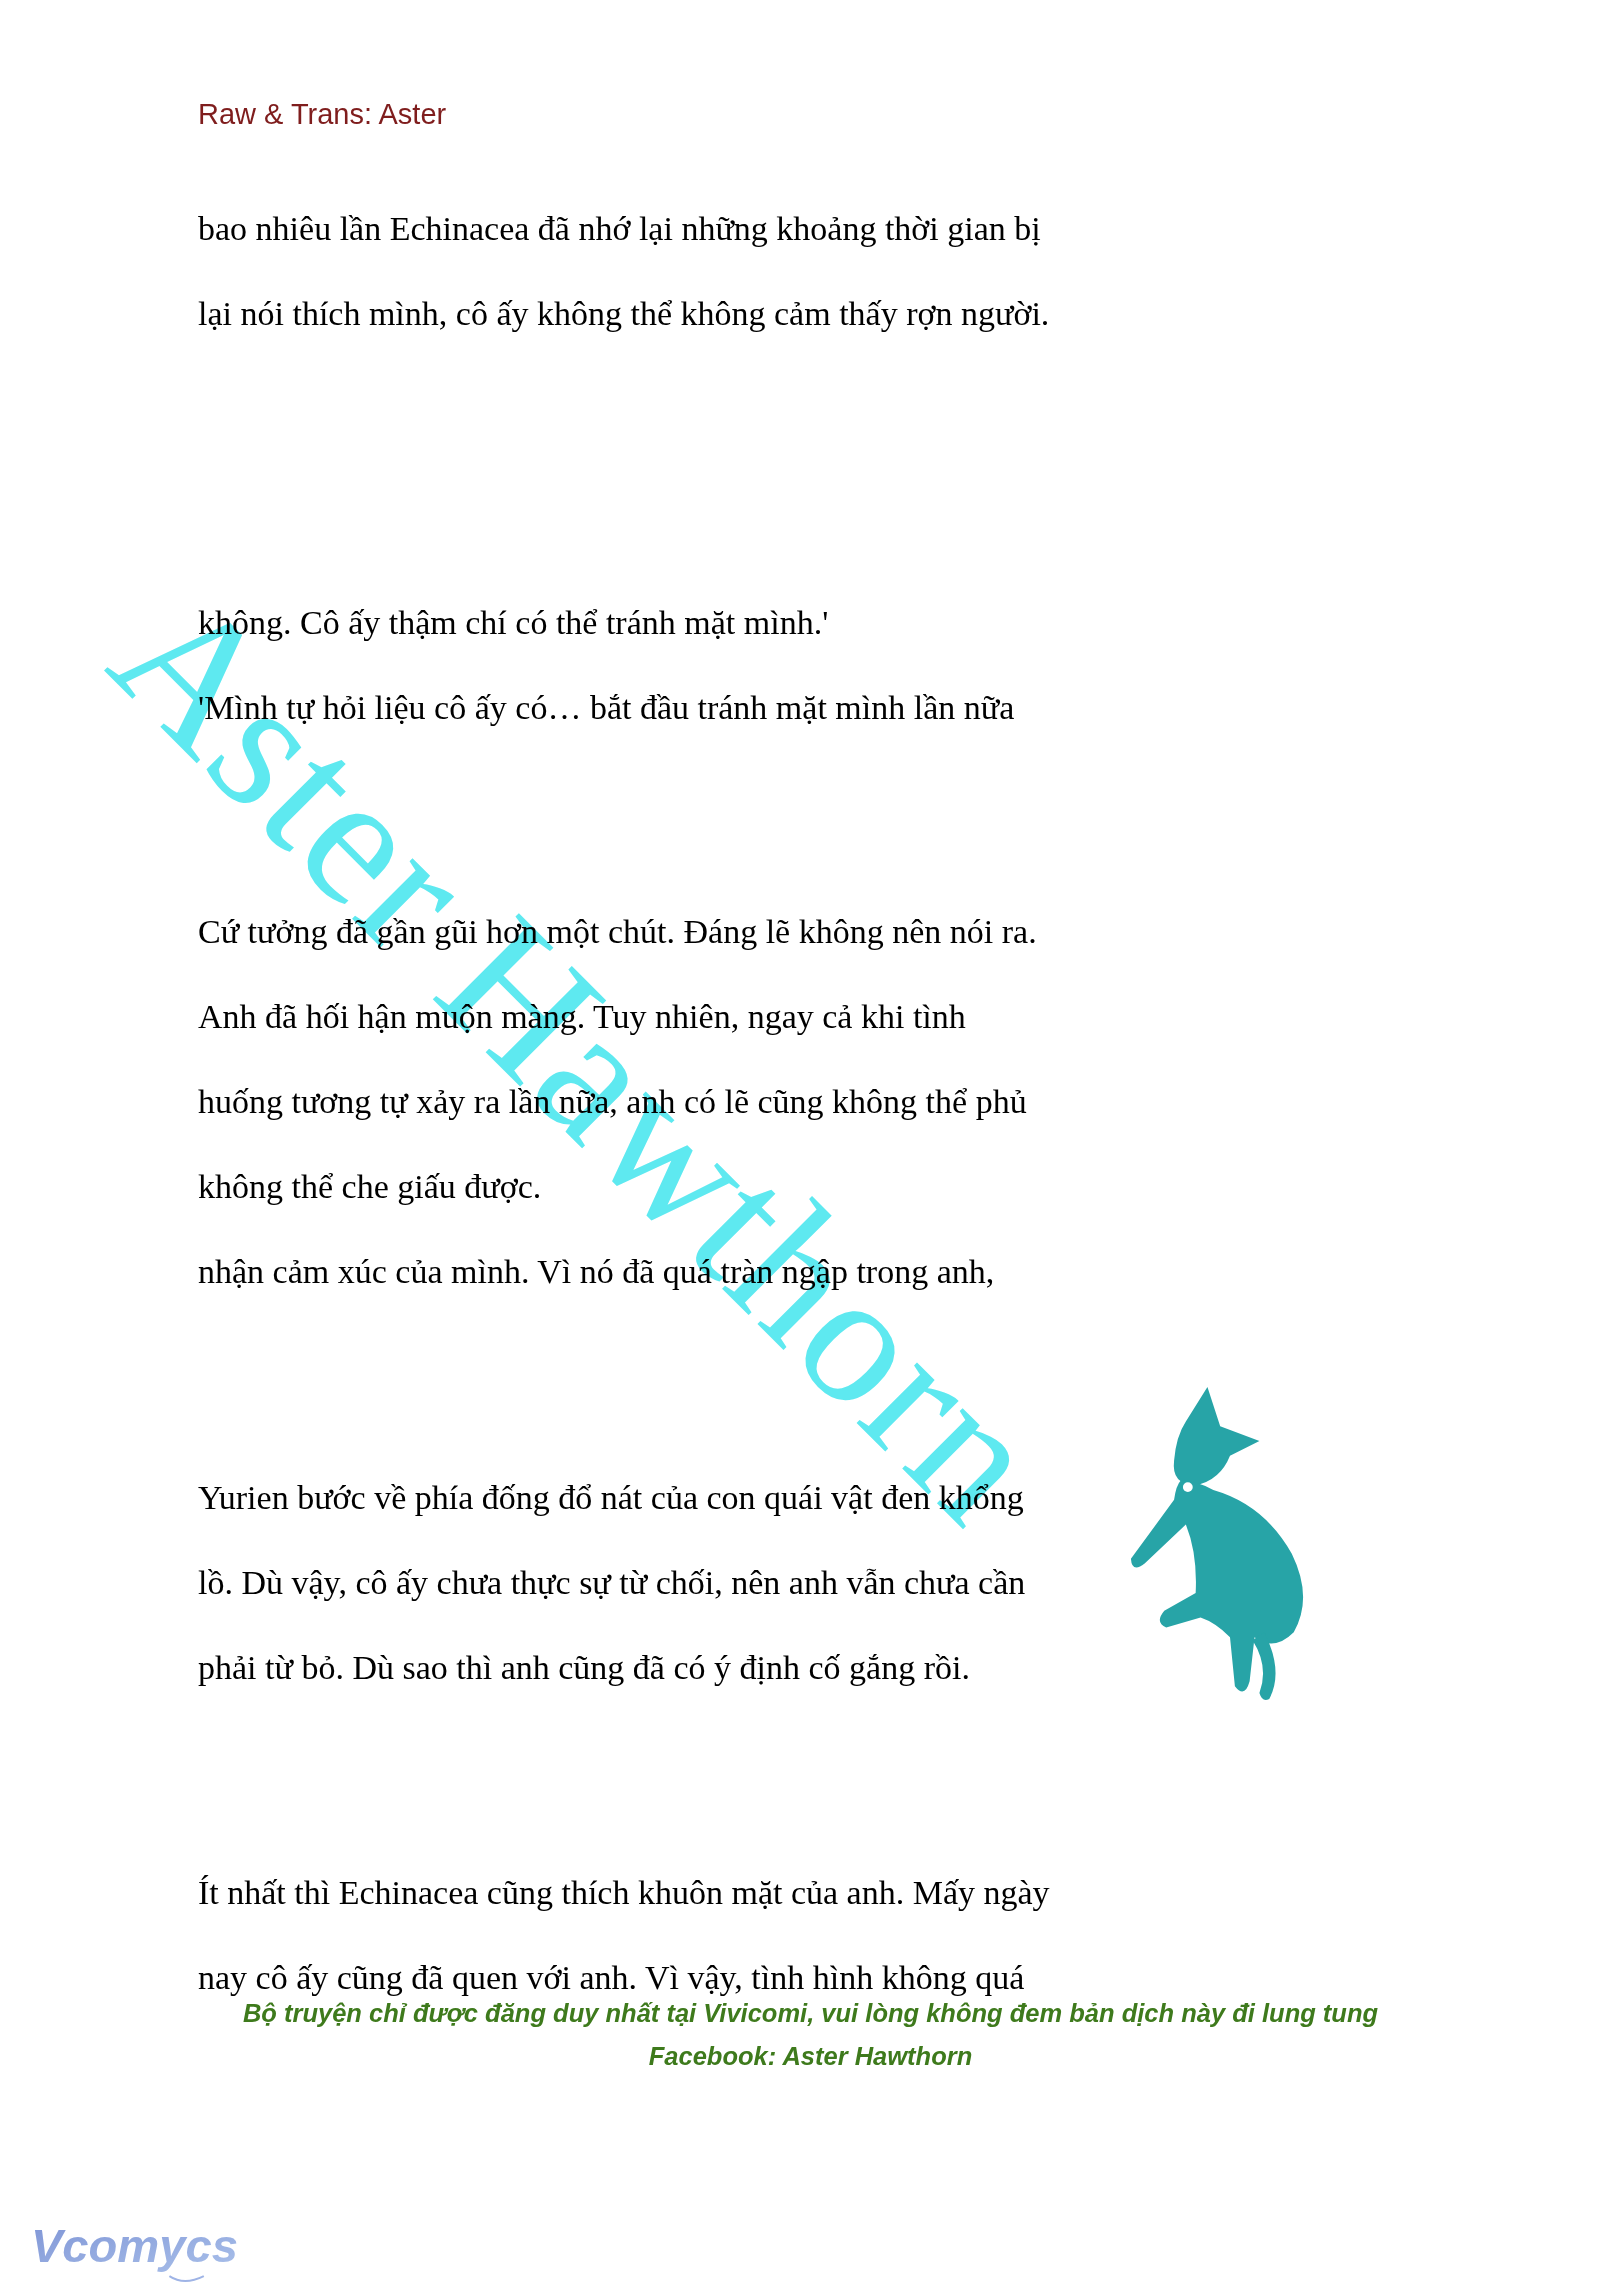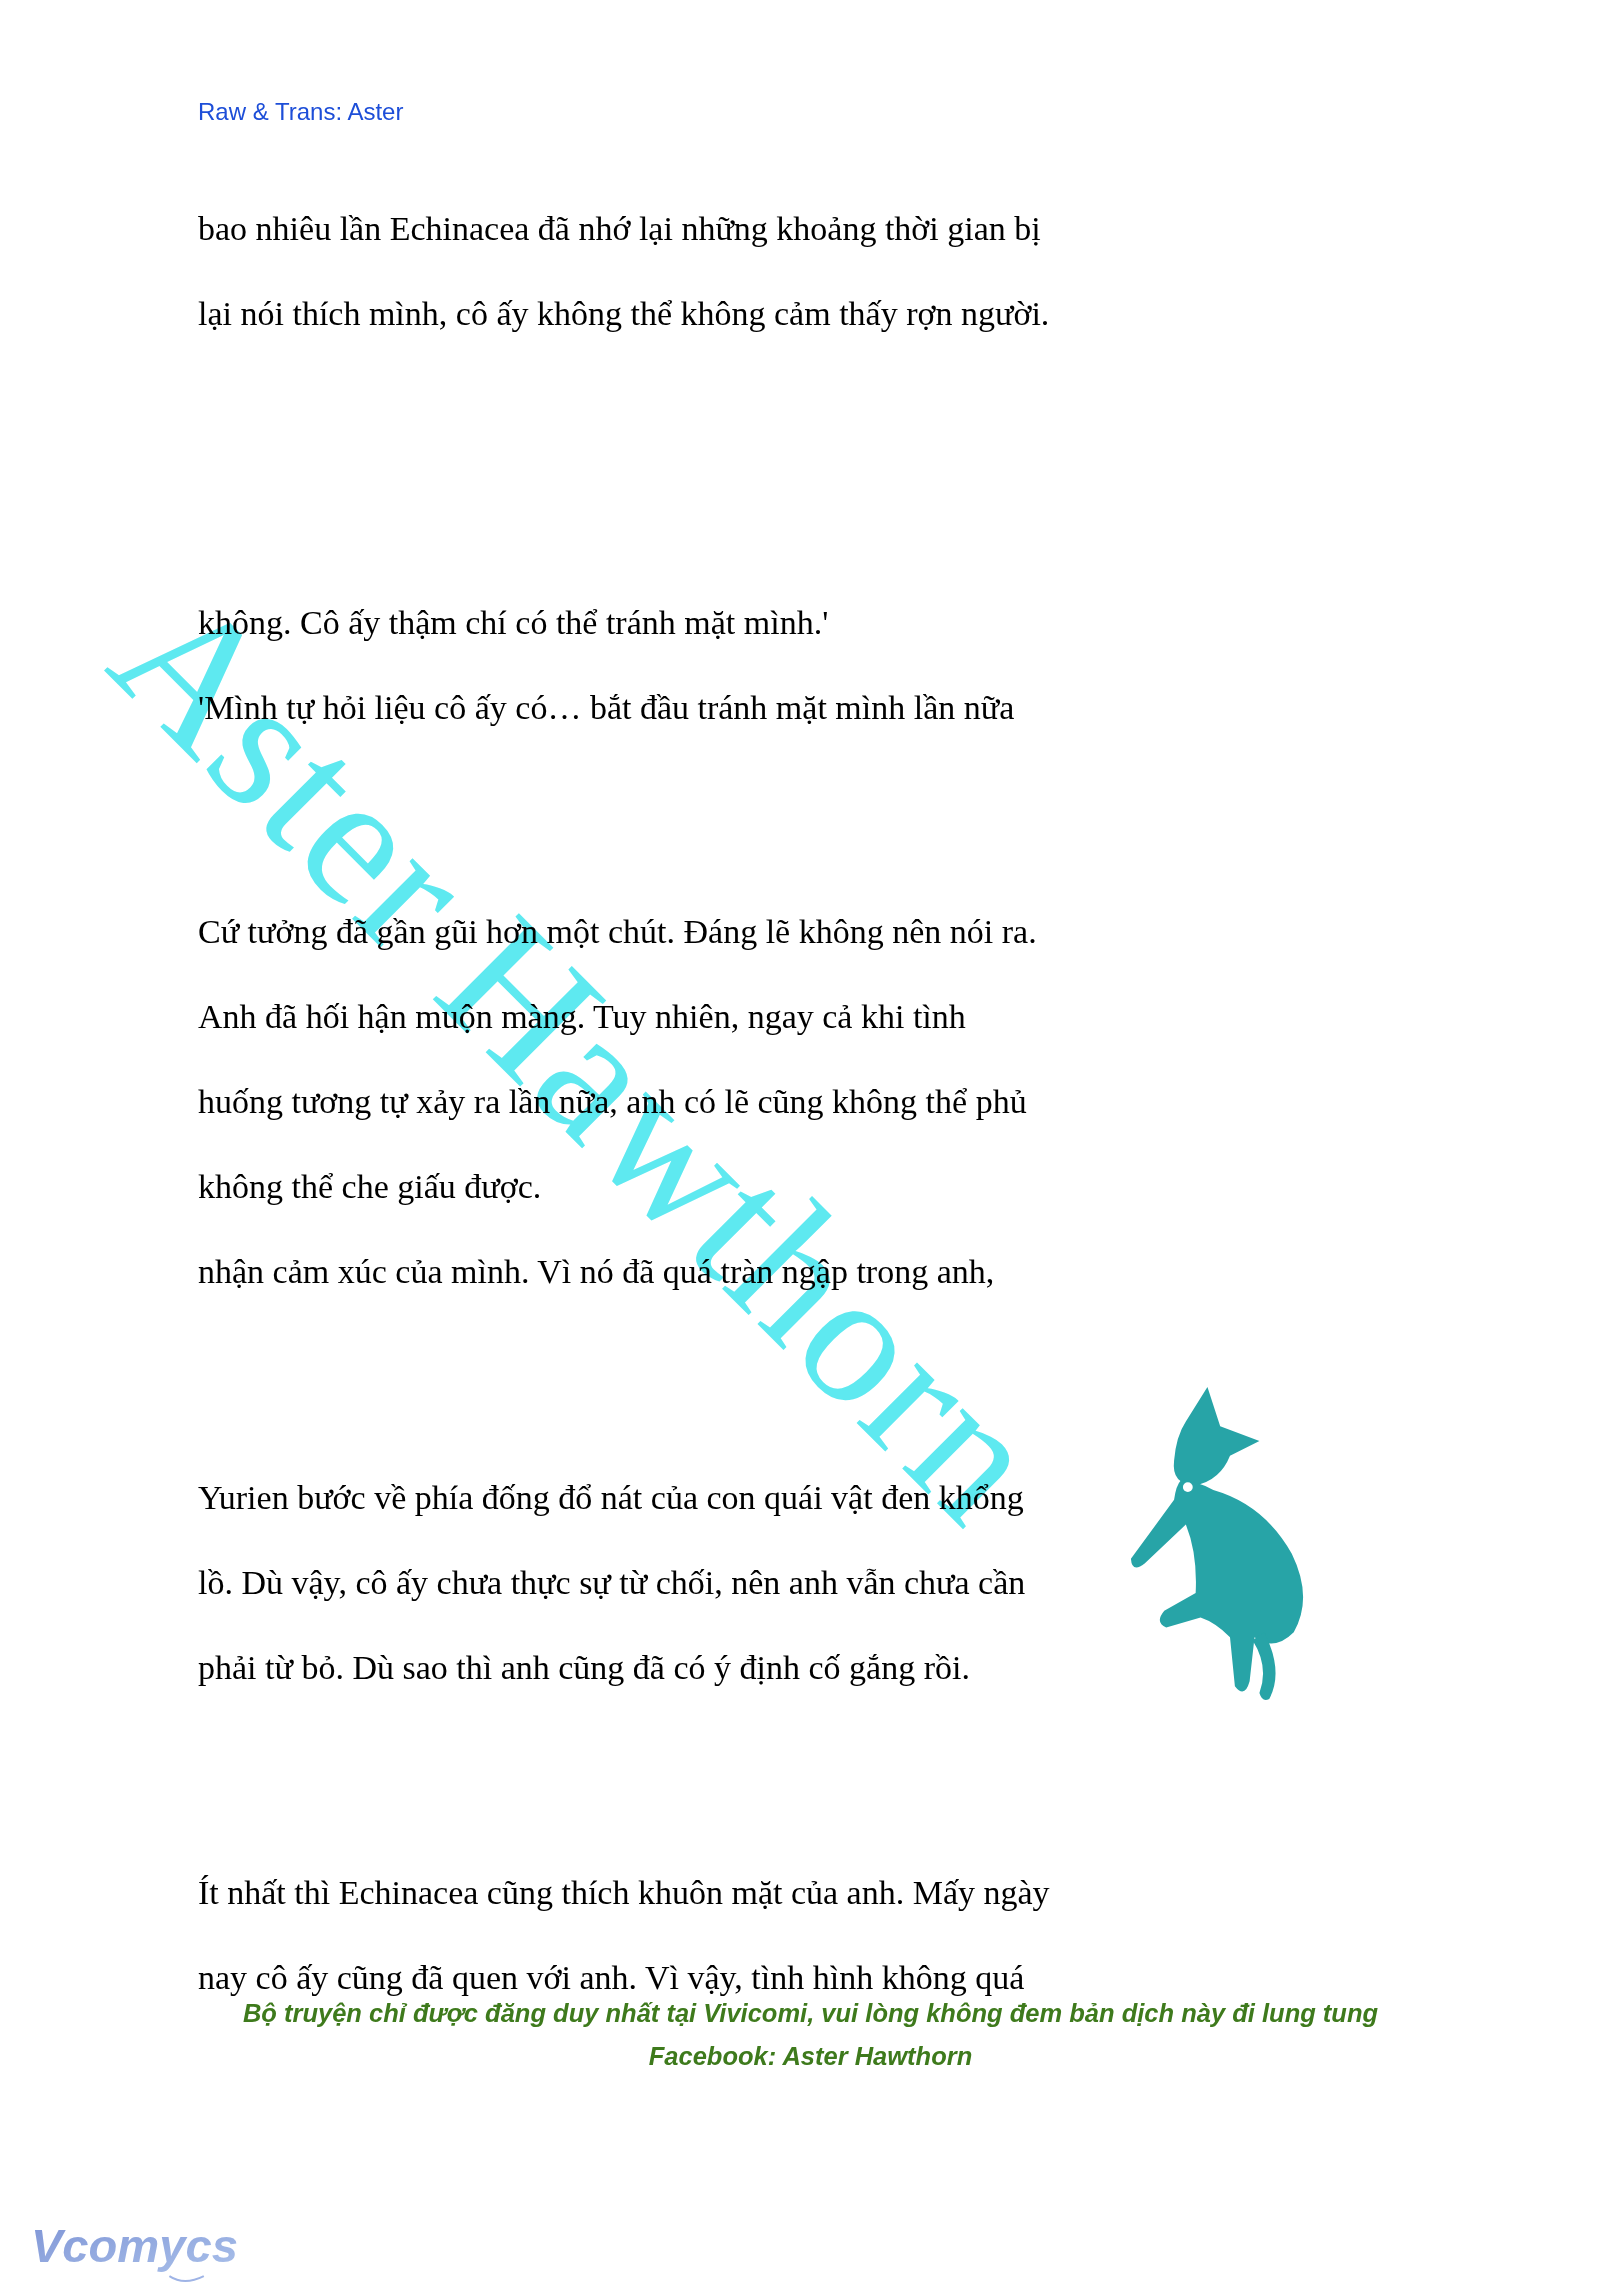--- a/index.html
+++ b/index.html
@@ -4,21 +4,21 @@
 <style>
   html, body { margin: 0; padding: 0; }
   body {
     width: 1621px; height: 2293px; background: #ffffff;
     position: relative; overflow: hidden;
     font-family: "Liberation Serif", serif;
   }
   .header {
     position: absolute; left: 198px; top: 98px;
     font-family: "Liberation Sans", sans-serif;
-    font-size: 24px; color: #1d4ed8;
+    font-size: 29px; color: #7f1d1d;
   }
   .para {
     position: absolute; left: 198px; width: 1274px;
     font-size: 34px; line-height: 85px; color: #000;
     z-index: 3;
   }
   .para .line { display: block; white-space: nowrap; }
   .footer {
     position: absolute; left: 0; width: 1621px; top: 1992px;
     text-align: center;

